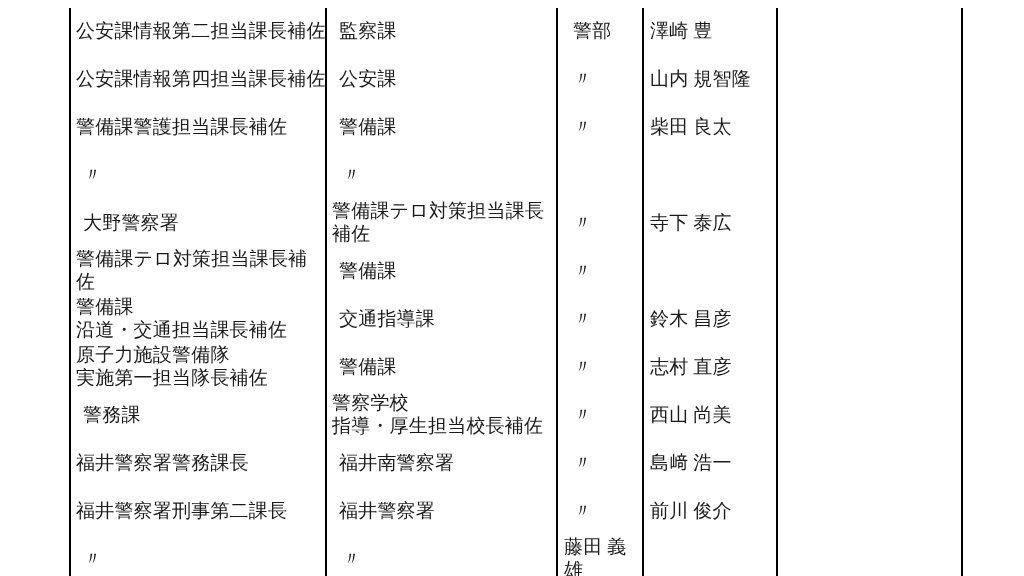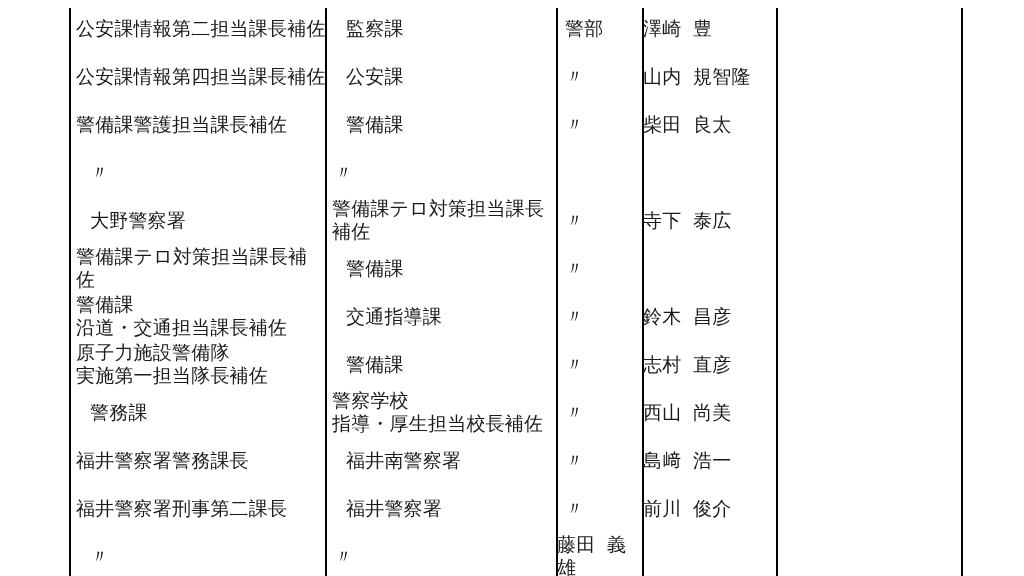--- a/index.html
+++ b/index.html
@@ -2,21 +2,21 @@
 <html lang="ja"><head>
 <meta charset="utf-8">
 <style>
   html, body { margin: 0; padding: 0; background: #ffffff; }
   .page {
     position: relative;
     width: 1024px;
     height: 576px;
     background: #ffffff;
     overflow: hidden;
-    font-family: Liberation Mono, monospace;
+    font-family: Liberation Serif, serif;
     color: #1a1a1a;
   }
   
   .vline {
     position: absolute;
     top: 8px;
     bottom: -8px;
     width: 2px;
     background: #000000;
   }
@@ -40,23 +40,23 @@
     align-items: center;
   }
   .cell {
     font-size: 19px;
     line-height: 23px;
     letter-spacing: 0.2px;
     white-space: pre-line;
     overflow: visible;
   }
   .cell.new-post { padding-left: 6px; }
-  .cell.old-post { padding-left: 20px; }
-  .cell.rank     { padding-left: 8px; }
-  .cell.name     { }
+  .cell.old-post { padding-left: 13px; }
+  .cell.rank     { padding-left: 16px; }
+  .cell.name     { padding-left: 7px; }
 </style>
 </head>
 <body>
 
 <div class="page">
 
   <div class="vline v1"></div>
   <div class="vline v2"></div>
   <div class="vline v3"></div>
   <div class="vline v4"></div>

